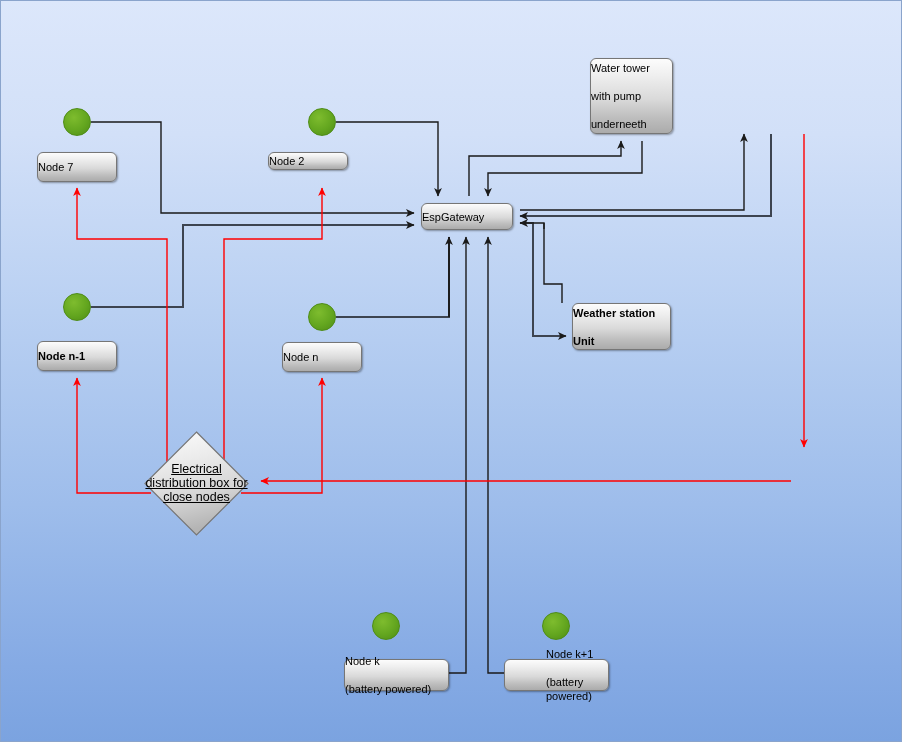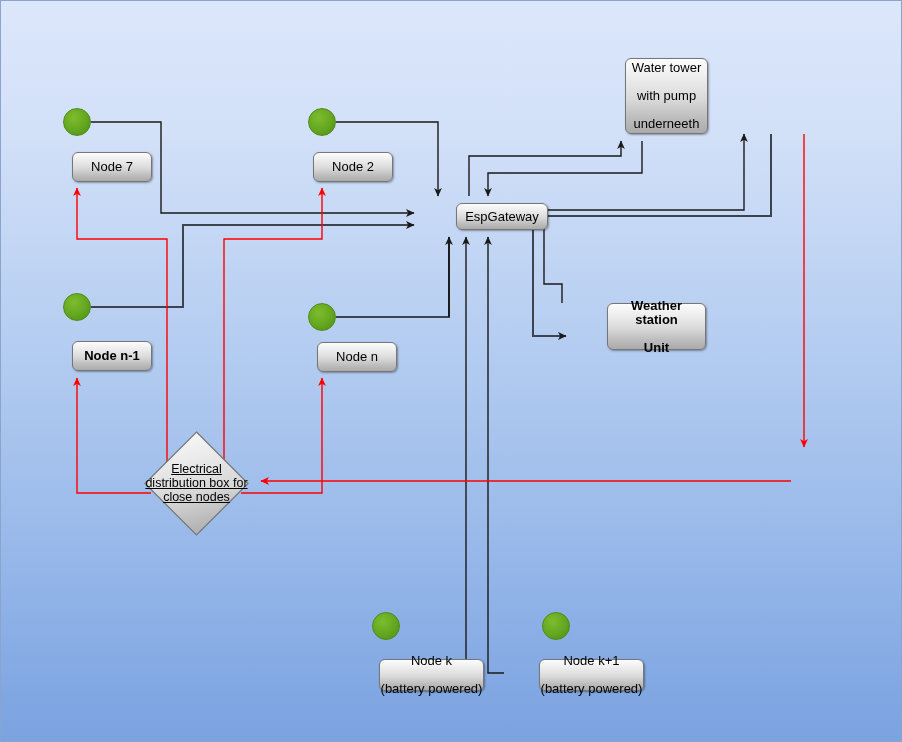--- a/index.html
+++ b/index.html
@@ -25,28 +25,26 @@
     pointer-events: none;
   }
   .node-box {
     position: absolute;
     box-sizing: border-box;
     border: 1px solid #767676;
     border-radius: 6px;
     background: linear-gradient(to bottom, #fcfcfc 0%, #efefef 22%, #d9d9d9 55%, #bdbdbd 80%, #ababab 100%);
     box-shadow: 1px 1px 2px rgba(0,0,0,0.35);
     color: #000;
-    font-size: 13px;
+    font-size: 11px;
     line-height: 14px;
     display: flex;
     align-items: center;
     justify-content: center;
-    text-align: center;
     z-index: 5;
-    margin-left: 35px;
   }
   .node-box span { display: block; width: 100%; }
   .green-dot {
     position: absolute;
     border-radius: 50%;
     background: radial-gradient(circle at 38% 33%, #7ebc2e 0%, #63a61f 55%, #4e8c16 100%);
     border: 1px solid #4e8c16;
     box-sizing: border-box;
     z-index: 6;
   }
@@ -137,36 +135,36 @@
   <div class="green-dot" style="left:62px; top:107px; width:28px; height:28px;"></div>
   <div class="green-dot" style="left:307px; top:107px; width:28px; height:28px;"></div>
   <div class="green-dot" style="left:62px; top:292px; width:28px; height:28px;"></div>
   <div class="green-dot" style="left:307px; top:302px; width:28px; height:28px;"></div>
   <div class="green-dot" style="left:371px; top:611px; width:28px; height:28px;"></div>
   <div class="green-dot" style="left:541px; top:611px; width:28px; height:28px;"></div>
 
   <div class="node-box" style="left:36px; top:151px; width:80px; height:30px;">
     <span>Node 7</span>
   </div>
-  <div class="node-box" style="left:277px; top:151px; width:80px; height:30px;">
+  <div class="node-box" style="left:267px; top:151px; width:80px; height:18px;">
     <span>Node 2</span>
   </div>
   <div class="node-box" style="left:36px; top:340px; width:80px; height:30px;font-weight:bold;">
     <span>Node n-1</span>
   </div>
   <div class="node-box" style="left:281px; top:341px; width:80px; height:30px;">
     <span>Node n</span>
   </div>
   <div class="node-box" style="left:343px; top:658px; width:105px; height:32px;">
     <span>
       <span>Node k</span><br>
       <span>(battery powered)</span>
     </span>
   </div>
-  <div class="node-box" style="left:503px; top:658px; width:105px; height:32px;">
+  <div class="node-box" style="left:503px; top:658px; width:105px; height:32px;padding-left:41px;">
     <span>
       <span>Node k+1</span><br>
       <span>(battery powered)</span>
     </span>
   </div>
 
   <div class="node-box" style="left:420px; top:202px; width:92px; height:27px;">
     <span>EspGateway</span>
   </div>
 

